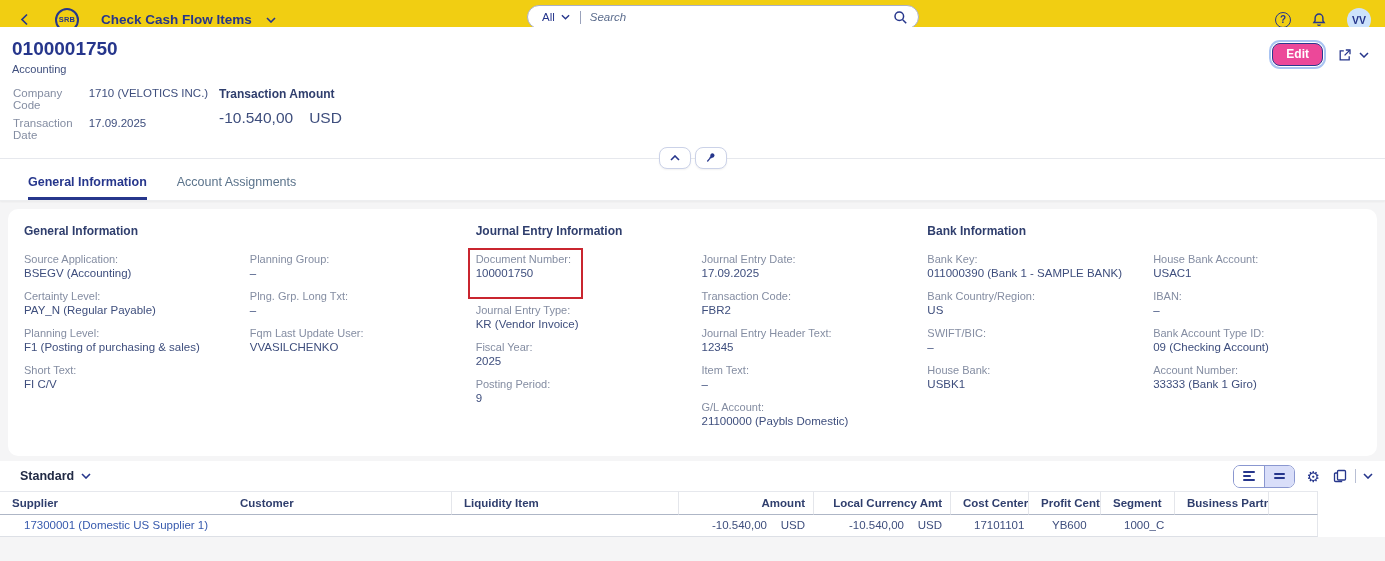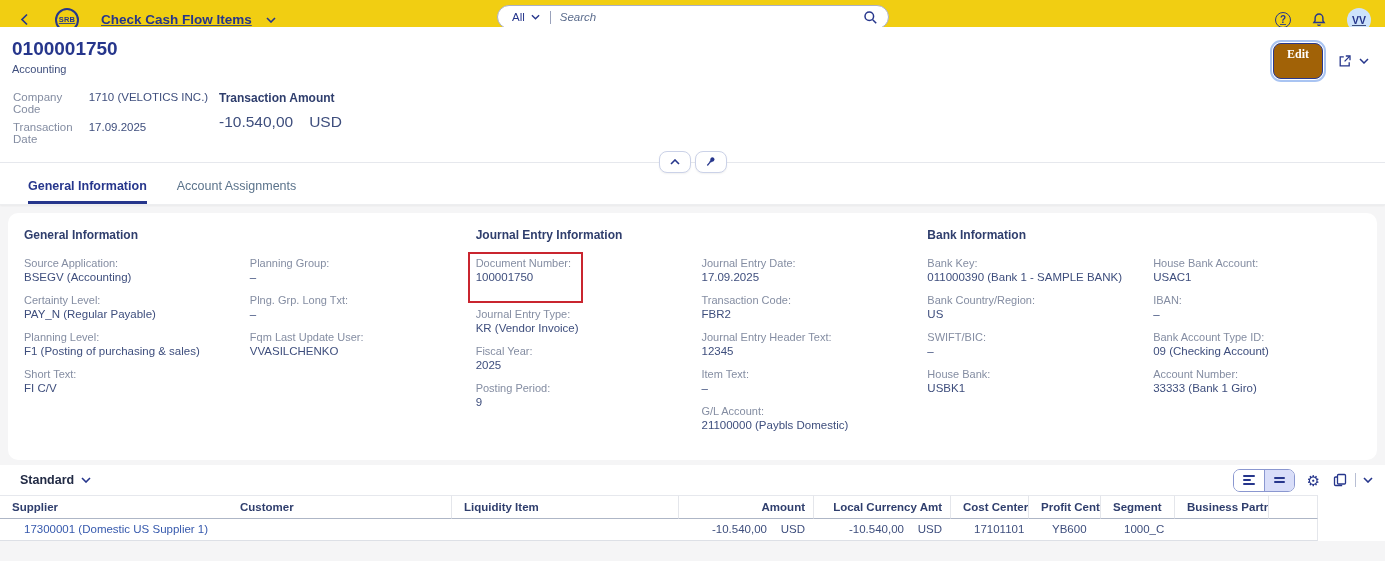--- a/index.html
+++ b/index.html
@@ -1,43 +1,43 @@
 <!DOCTYPE html>
 <html><head>
 <meta charset="utf-8">
 <style>
   * { box-sizing: border-box; margin: 0; padding: 0; }
   html,body { width:1385px; height:561px; overflow:hidden; }
   body { font-family:"Liberation Sans", sans-serif; background:#fff; color:#3E4E7D; }
   .page { width:1385px; height:561px; display:flex; flex-direction:column; }
 
   
-  .shell { height:27px; background:#F1CE12; display:flex; align-items:center; padding:12px 14px 0 18px; flex:none;text-decoration:underline; }
+  .shell { height:27px; background:#F1CE12; display:flex; align-items:center; padding:12px 14px 0 18px; flex:none; }
   .shell-left { display:flex; align-items:center; gap:12px; }
   .back-btn { background:none; border:none; color:#26368C; display:flex; align-items:center; cursor:pointer; padding:2px; }
   .logo { width:24px; height:24px; border-radius:50%; border:2px solid #26368C; color:#26368C; font-size:7.5px; font-weight:700; display:flex; align-items:center; justify-content:center; letter-spacing:.2px; background:transparent; margin-left:12px; }
   .app-title { display:flex; align-items:center; gap:14px; color:#26368C; font-weight:700; font-size:13.5px; margin-left:10px; cursor:pointer; }
-  .shell-center { position:absolute; left:497px; top:5px; width:392px; }
+  .shell-center { position:absolute; left:527px; top:5px; width:392px; }
   .search-pill { height:24px; background:#fff; border:1px solid #aab0c6; border-radius:12px; display:flex; align-items:center; padding:0 10px 0 14px; }
   .search-scope { display:flex; align-items:center; gap:6px; color:#26368C; font-size:11.5px; cursor:pointer; }
   .search-sep { width:1px; height:13px; background:#9aa2bb; margin:0 9px 0 10px; }
   .search-input { flex:1; border:none; outline:none; font-size:11.5px; color:#3E4E7D; background:transparent; font-family:"Liberation Sans", sans-serif; }
   .search-input::placeholder { font-style:italic; color:#5A6B8C; opacity:1; }
   .shell-right { margin-left:auto; display:flex; align-items:center; gap:20px; }
   .help-circ { width:16px; height:16px; border:1.4px solid #26368C; border-radius:50%; color:#26368C; font-size:10px; font-weight:700; display:flex; align-items:center; justify-content:center; cursor:pointer; }
   .icon-btn { background:none; border:none; color:#26368C; display:flex; align-items:center; cursor:pointer; }
   .avatar { width:24px; height:24px; border-radius:50%; background:#CDE3FB; color:#26368C; font-size:10.5px; font-weight:700; display:flex; align-items:center; justify-content:center; cursor:pointer; }
 
   
   .objheader { background:#fff; flex:none; box-shadow:0 1px 2px rgba(0,0,0,.05); position:relative; z-index:2; }
   .obj-top { display:flex; align-items:flex-start; padding:10px 16px 0 12px; }
   .obj-title { color:#26368C; font-size:19px; font-weight:700; line-height:24px; }
   .obj-subtitle { color:#3E4E7D; font-size:11px; margin-top:2px; }
   .obj-actions { margin-left:auto; display:flex; align-items:center; gap:14px; padding-top:6px; }
-  .edit-btn { background:#a16207; color:#fff; font-size:12px; font-weight:600; border:1px solid #2A3A8F; border-radius:8px; padding:3px 13px 16px; cursor:pointer; outline:2px solid #A9C4F2; outline-offset:1px; font-family:Liberation Serif, serif; }
+  .edit-btn { background:#ec4899; color:#fff; font-size:12px; font-weight:600; border:1px solid #2A3A8F; border-radius:8px; padding:3px 13px 4px; cursor:pointer; outline:2px solid #A9C4F2; outline-offset:1px; font-family:Liberation Sans, sans-serif; }
   .share-group { display:flex; align-items:center; gap:6px; color:#26368C; cursor:pointer; }
 
   .obj-content { display:flex; padding:12px 16px 0 13px; }
   .kv { display:grid; grid-template-columns:auto auto; column-gap:16px; row-gap:6px; font-size:11.5px; align-content:start; width:192px; }
   .kv .k { color:#848DA2; }
   .kv .v { color:#3E4E7D; white-space:nowrap; }
   .amount-block { margin-left:14px; }
   .amount-label { color:#2F3E6D; font-size:12px; font-weight:700; }
   .amount-value { margin-top:8px; font-size:15.5px; color:#3E4E7D; display:flex; gap:16px; }
 

